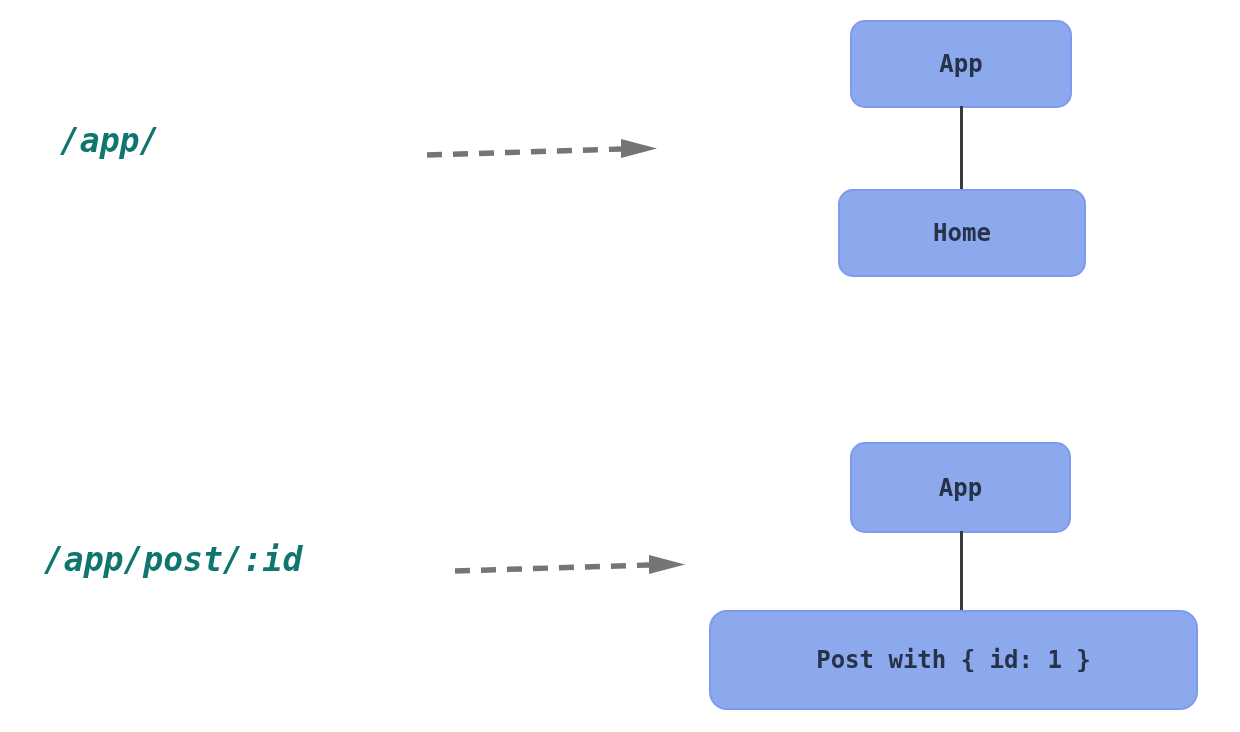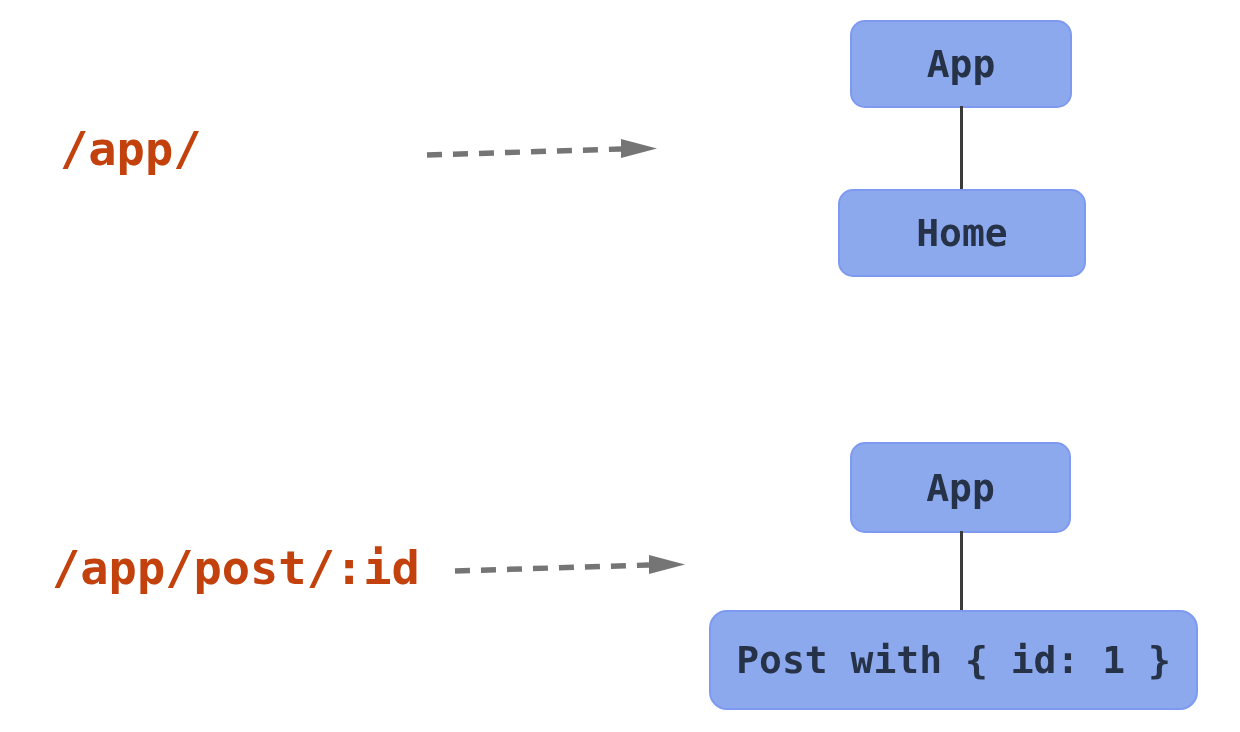--- a/index.html
+++ b/index.html
@@ -10,45 +10,46 @@
   .canvas {
     position: relative;
     width: 1240px;
     height: 732px;
     background: #ffffff;
     overflow: hidden;
     font-family: "DejaVu Sans Mono", monospace;
   }
   .route-label {
     position: absolute;
-    color: #c2410c;
+    color: #0f766e;
     font-weight: bold;
-    font-size: 47px;
+    font-size: 33px;
     line-height: 1.15;
     white-space: nowrap;
     letter-spacing: 0px;
+    font-style: italic;
   }
   .r0-label { left: 60px; top: 122px; }
-  .r1-label { left: 52px; top: 541px; }
+  .r1-label { left: 44px; top: 541px; }
 
   .arrow {
     position: absolute;
     overflow: visible;
   }
   .r0-arrow { left: 425px; top: 137px; width: 235px; height: 26px; }
   .r1-arrow { left: 453px; top: 553px; width: 235px; height: 26px; }
 
   .node {
     position: absolute;
     background: #8da9ee;
     border: 2px solid #7e9af0;
     border-radius: 15px;
     color: #263248;
     font-weight: bold;
-    font-size: 38px;
+    font-size: 24px;
     display: flex;
     align-items: center;
     justify-content: center;
     box-sizing: border-box;
     white-space: nowrap;
   }
   .r0-parent { left: 850px; top: 20px;  width: 222px; height: 88px; }
   .r0-child  { left: 838px; top: 189px; width: 248px; height: 88px; text-align: right; }
   .r1-parent { left: 850px; top: 442px; width: 221px; height: 91px; }
   .r1-child  { left: 709px; top: 610px; width: 489px; height: 100px; border-radius: 18px; }

